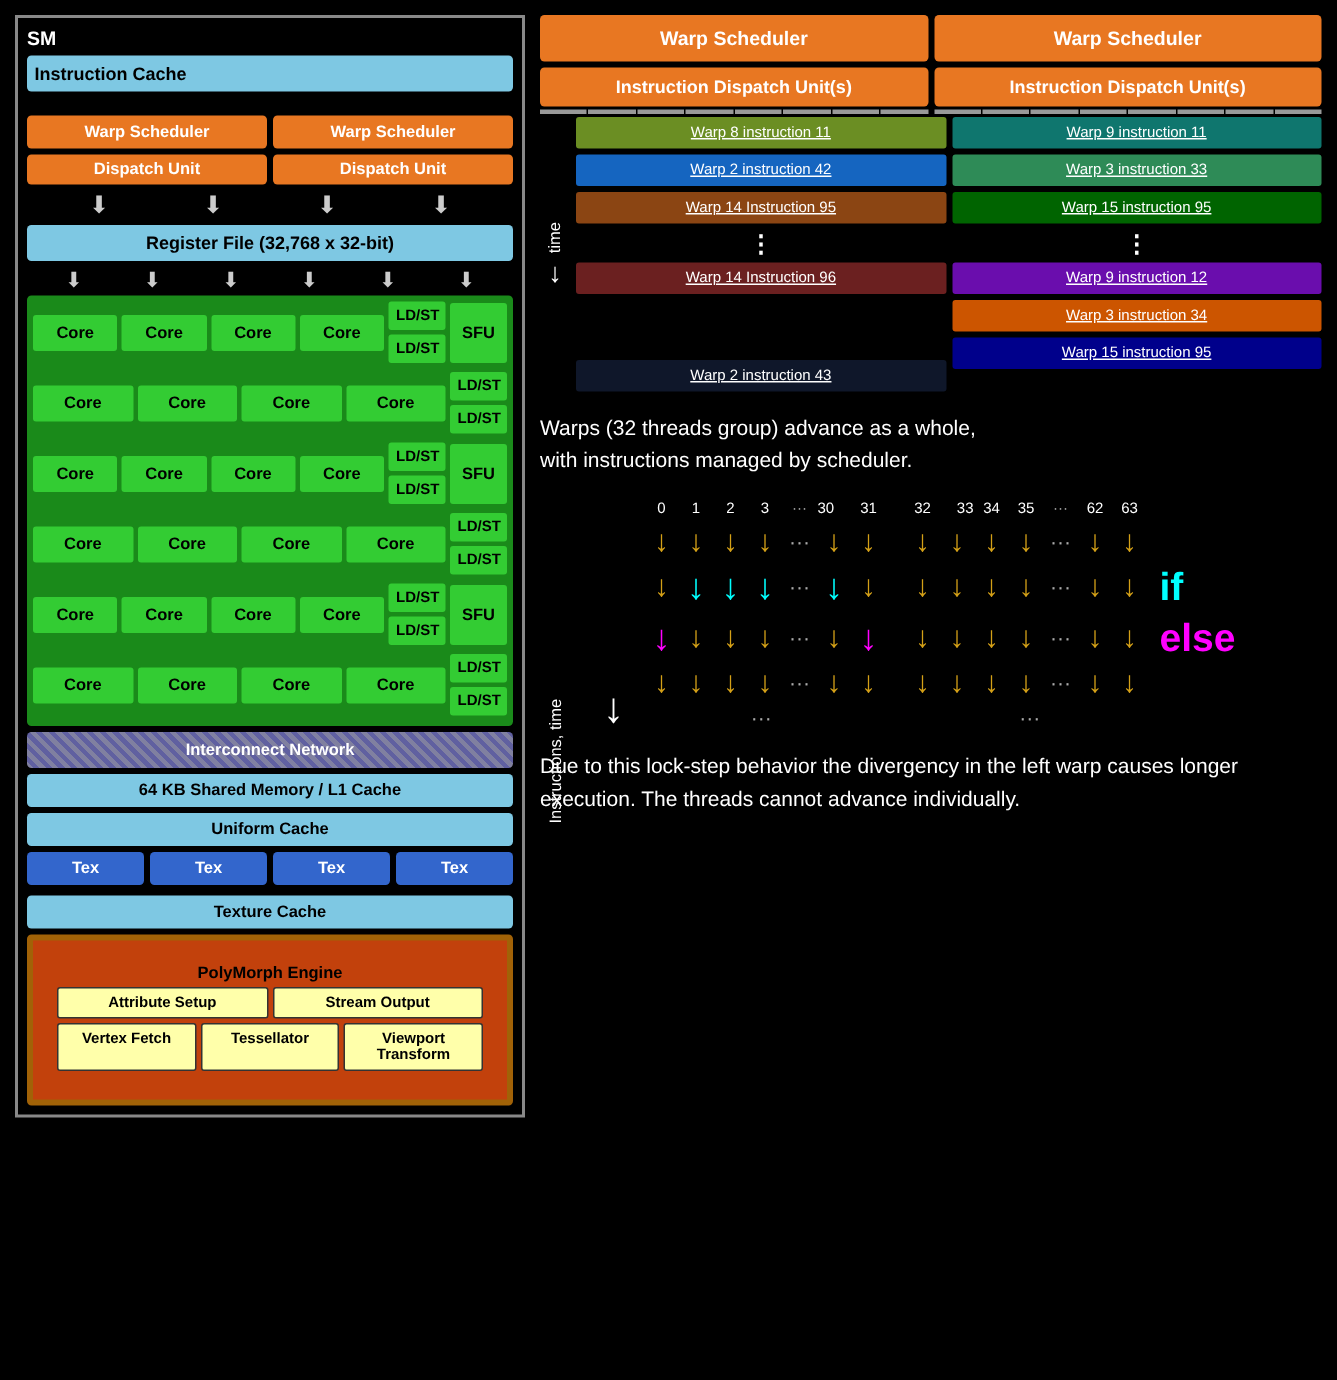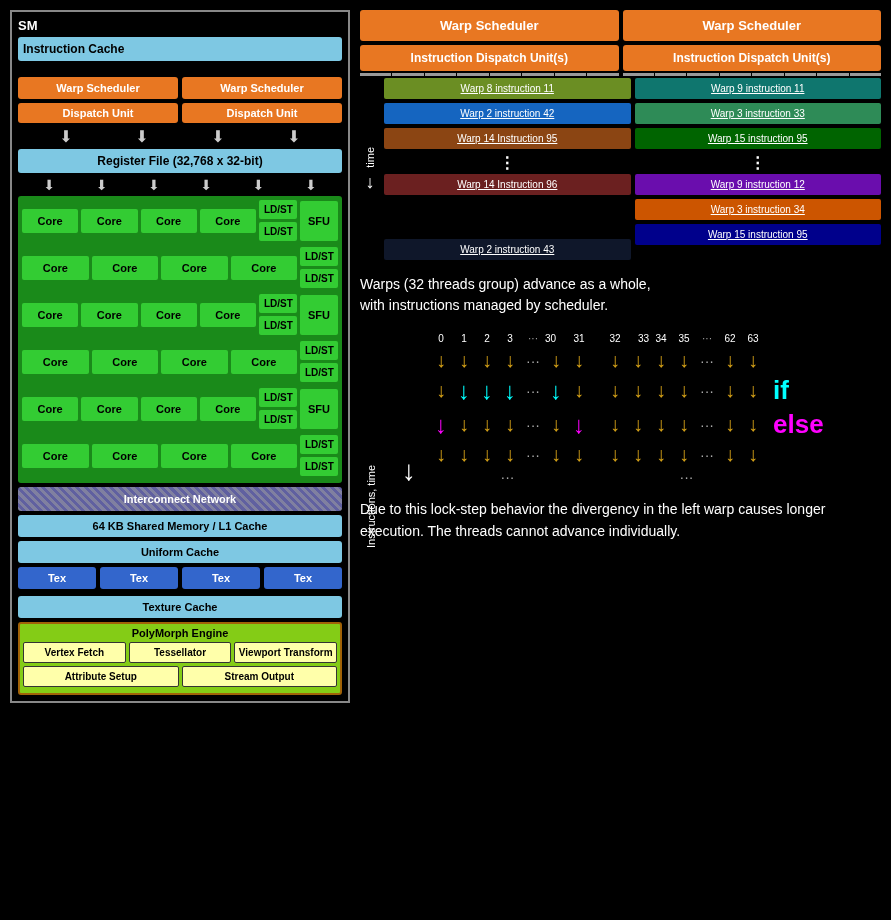--- a/index.html
+++ b/index.html
@@ -197,24 +197,24 @@
       background: #7ec8e3;
       color: #000;
       text-align: center;
       font-size: 11px;
       font-weight: bold;
       padding: 5px;
       border-radius: 3px;
       margin-bottom: 4px;
     }
     .polymorph-section {
-      background: #84cc16;
-      border: 2px solid #a16207;
-      border-radius: 3px;
-      padding: 3px;
+      background: #c2410c;
+      border: 4px solid #a16207;
+      border-radius: 3px;
+      padding: 16px;
     }
     .polymorph-title {
       text-align: center;
       font-size: 11px;
       font-weight: bold;
       color: #000;
       margin-bottom: 3px;
     }
     .polymorph-row {
       display: flex;
@@ -484,27 +484,27 @@
       <div class="tex-box">Tex</div>
       <div class="tex-box">Tex</div>
       <div class="tex-box">Tex</div>
     </div>
 
     <div class="texture-cache">Texture Cache</div>
 
     <div class="polymorph-section">
       <div class="polymorph-title">PolyMorph Engine</div>
       <div class="polymorph-row">
+        <div class="polymorph-box">Attribute Setup</div>
+        <div class="polymorph-box">Stream Output</div>
+      </div>
+      <div class="polymorph-row">
         <div class="polymorph-box">Vertex Fetch</div>
         <div class="polymorph-box">Tessellator</div>
         <div class="polymorph-box">Viewport Transform</div>
-      </div>
-      <div class="polymorph-row">
-        <div class="polymorph-box">Attribute Setup</div>
-        <div class="polymorph-box">Stream Output</div>
       </div>
     </div>
   </div>
 
   <div class="right-panel">
 
     <div class="warp-diagram">
       <div class="warp-top-row">
         <div class="warp-sched-header">Warp Scheduler</div>
         <div class="warp-sched-header">Warp Scheduler</div>

